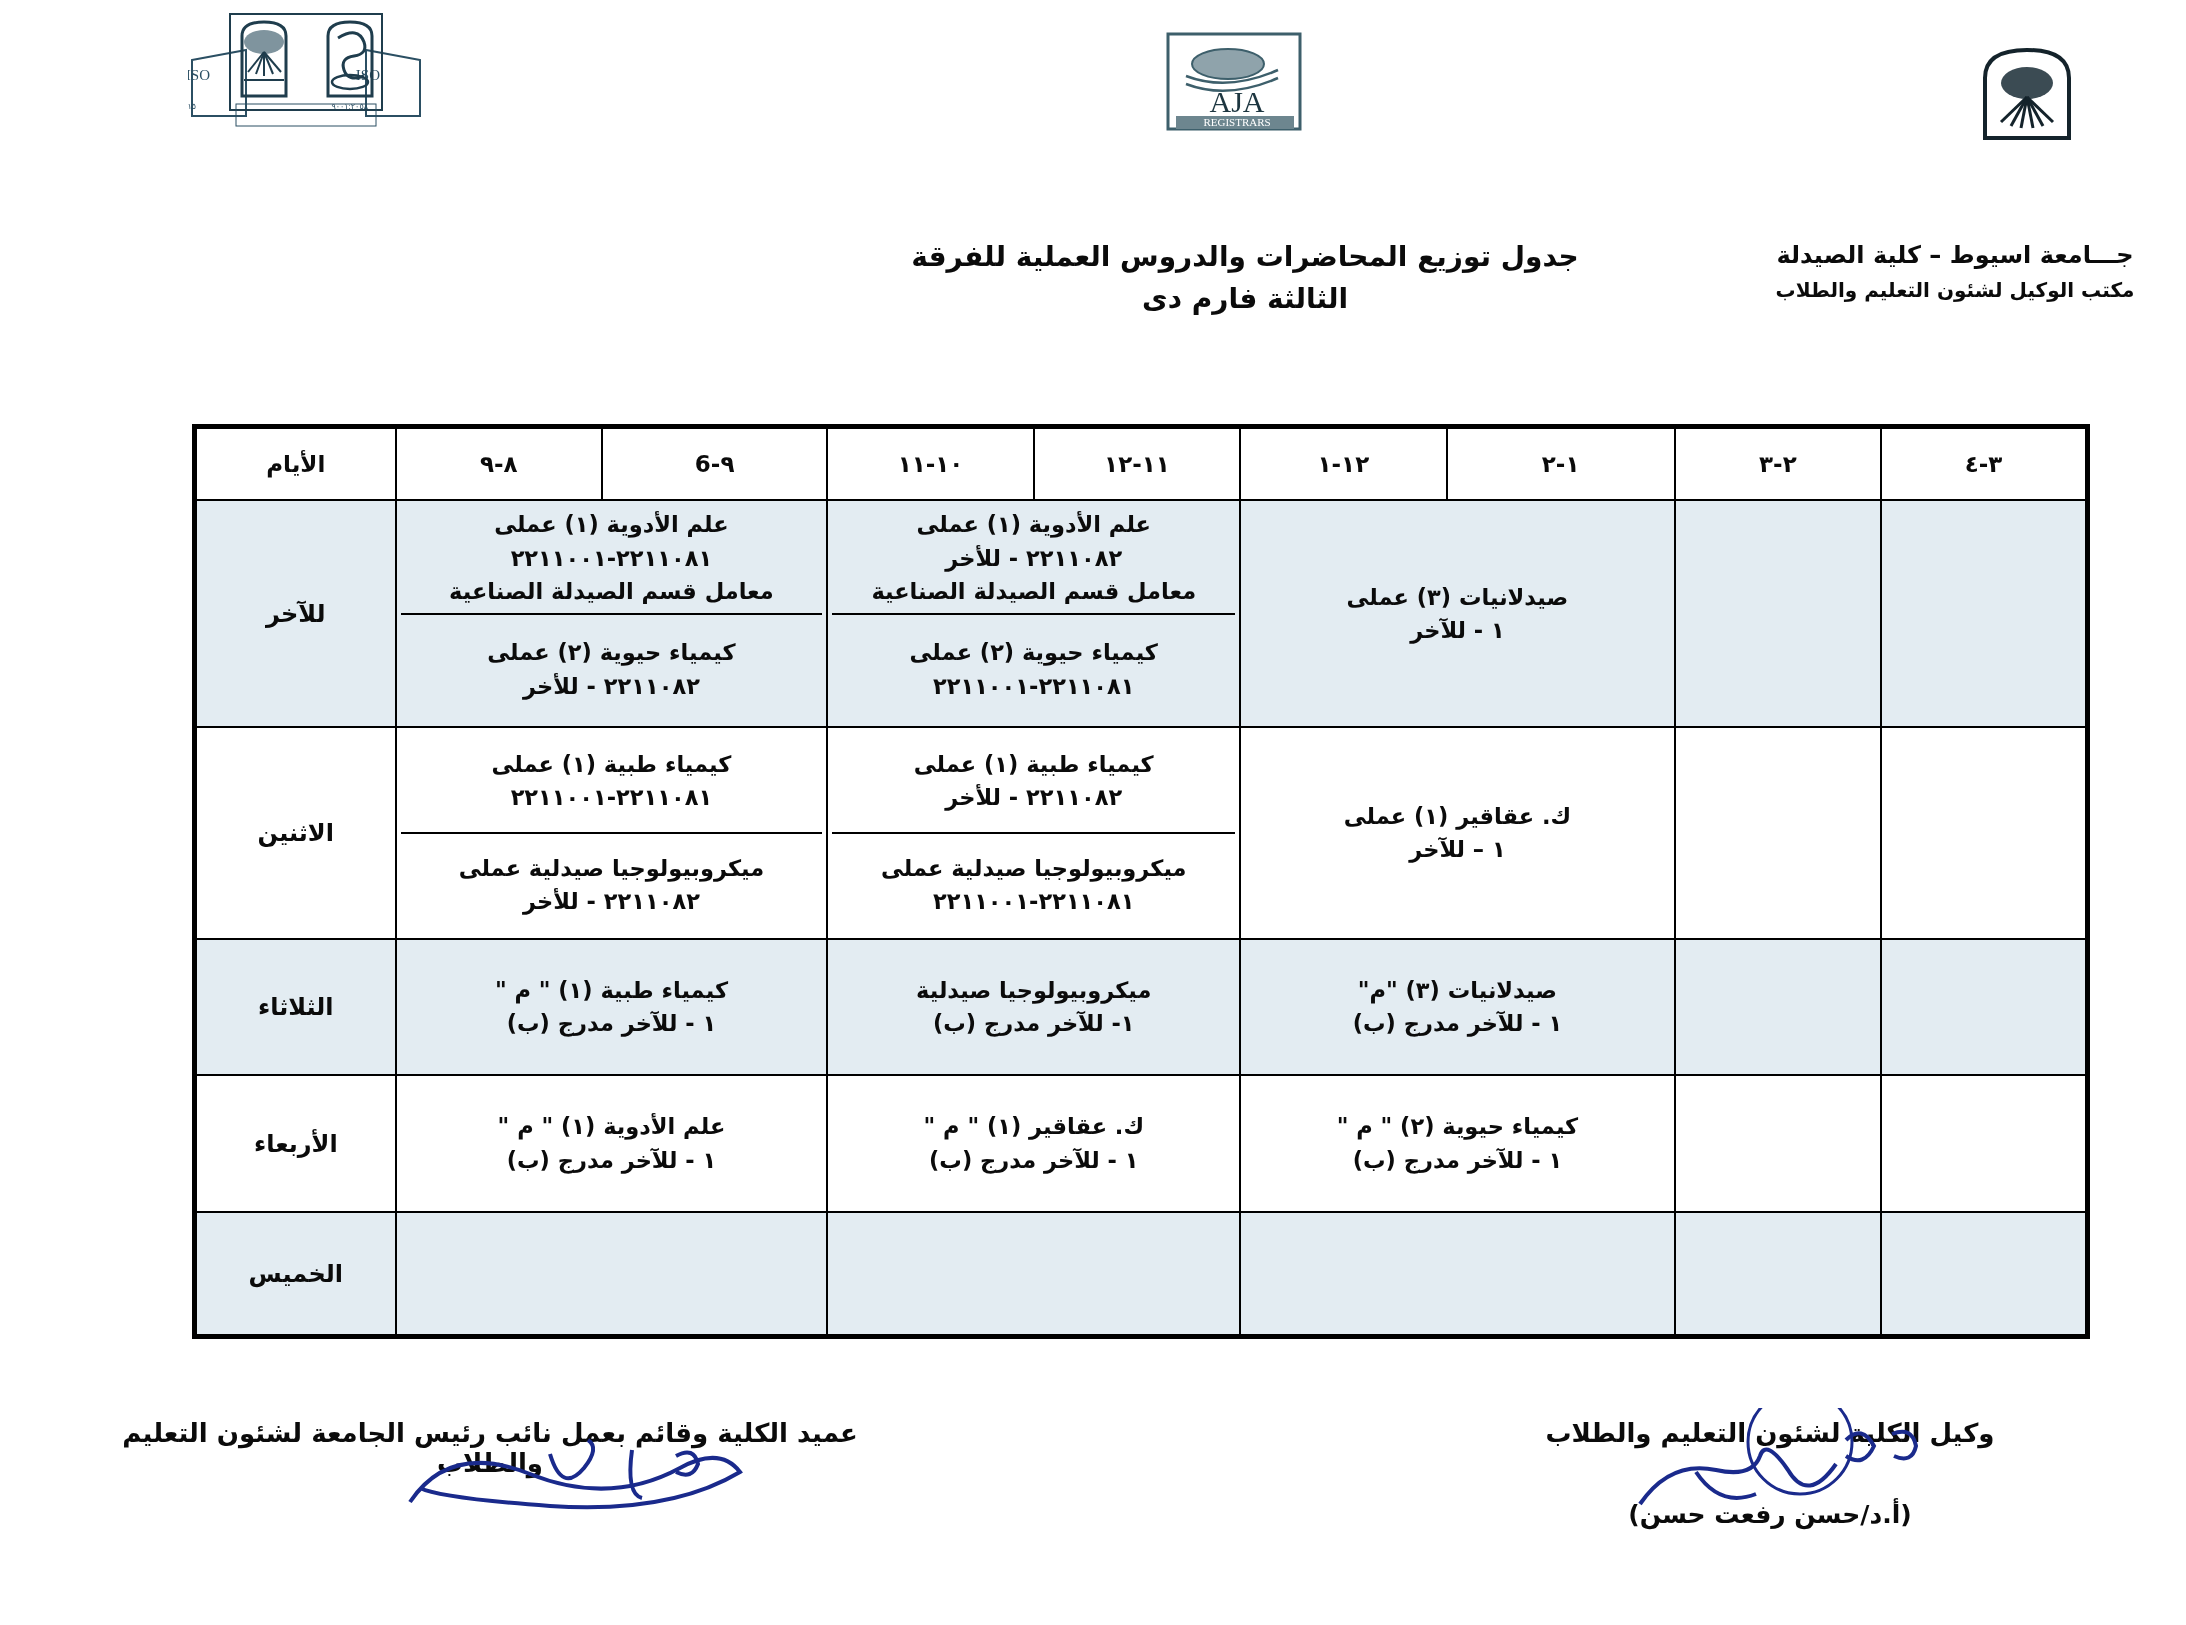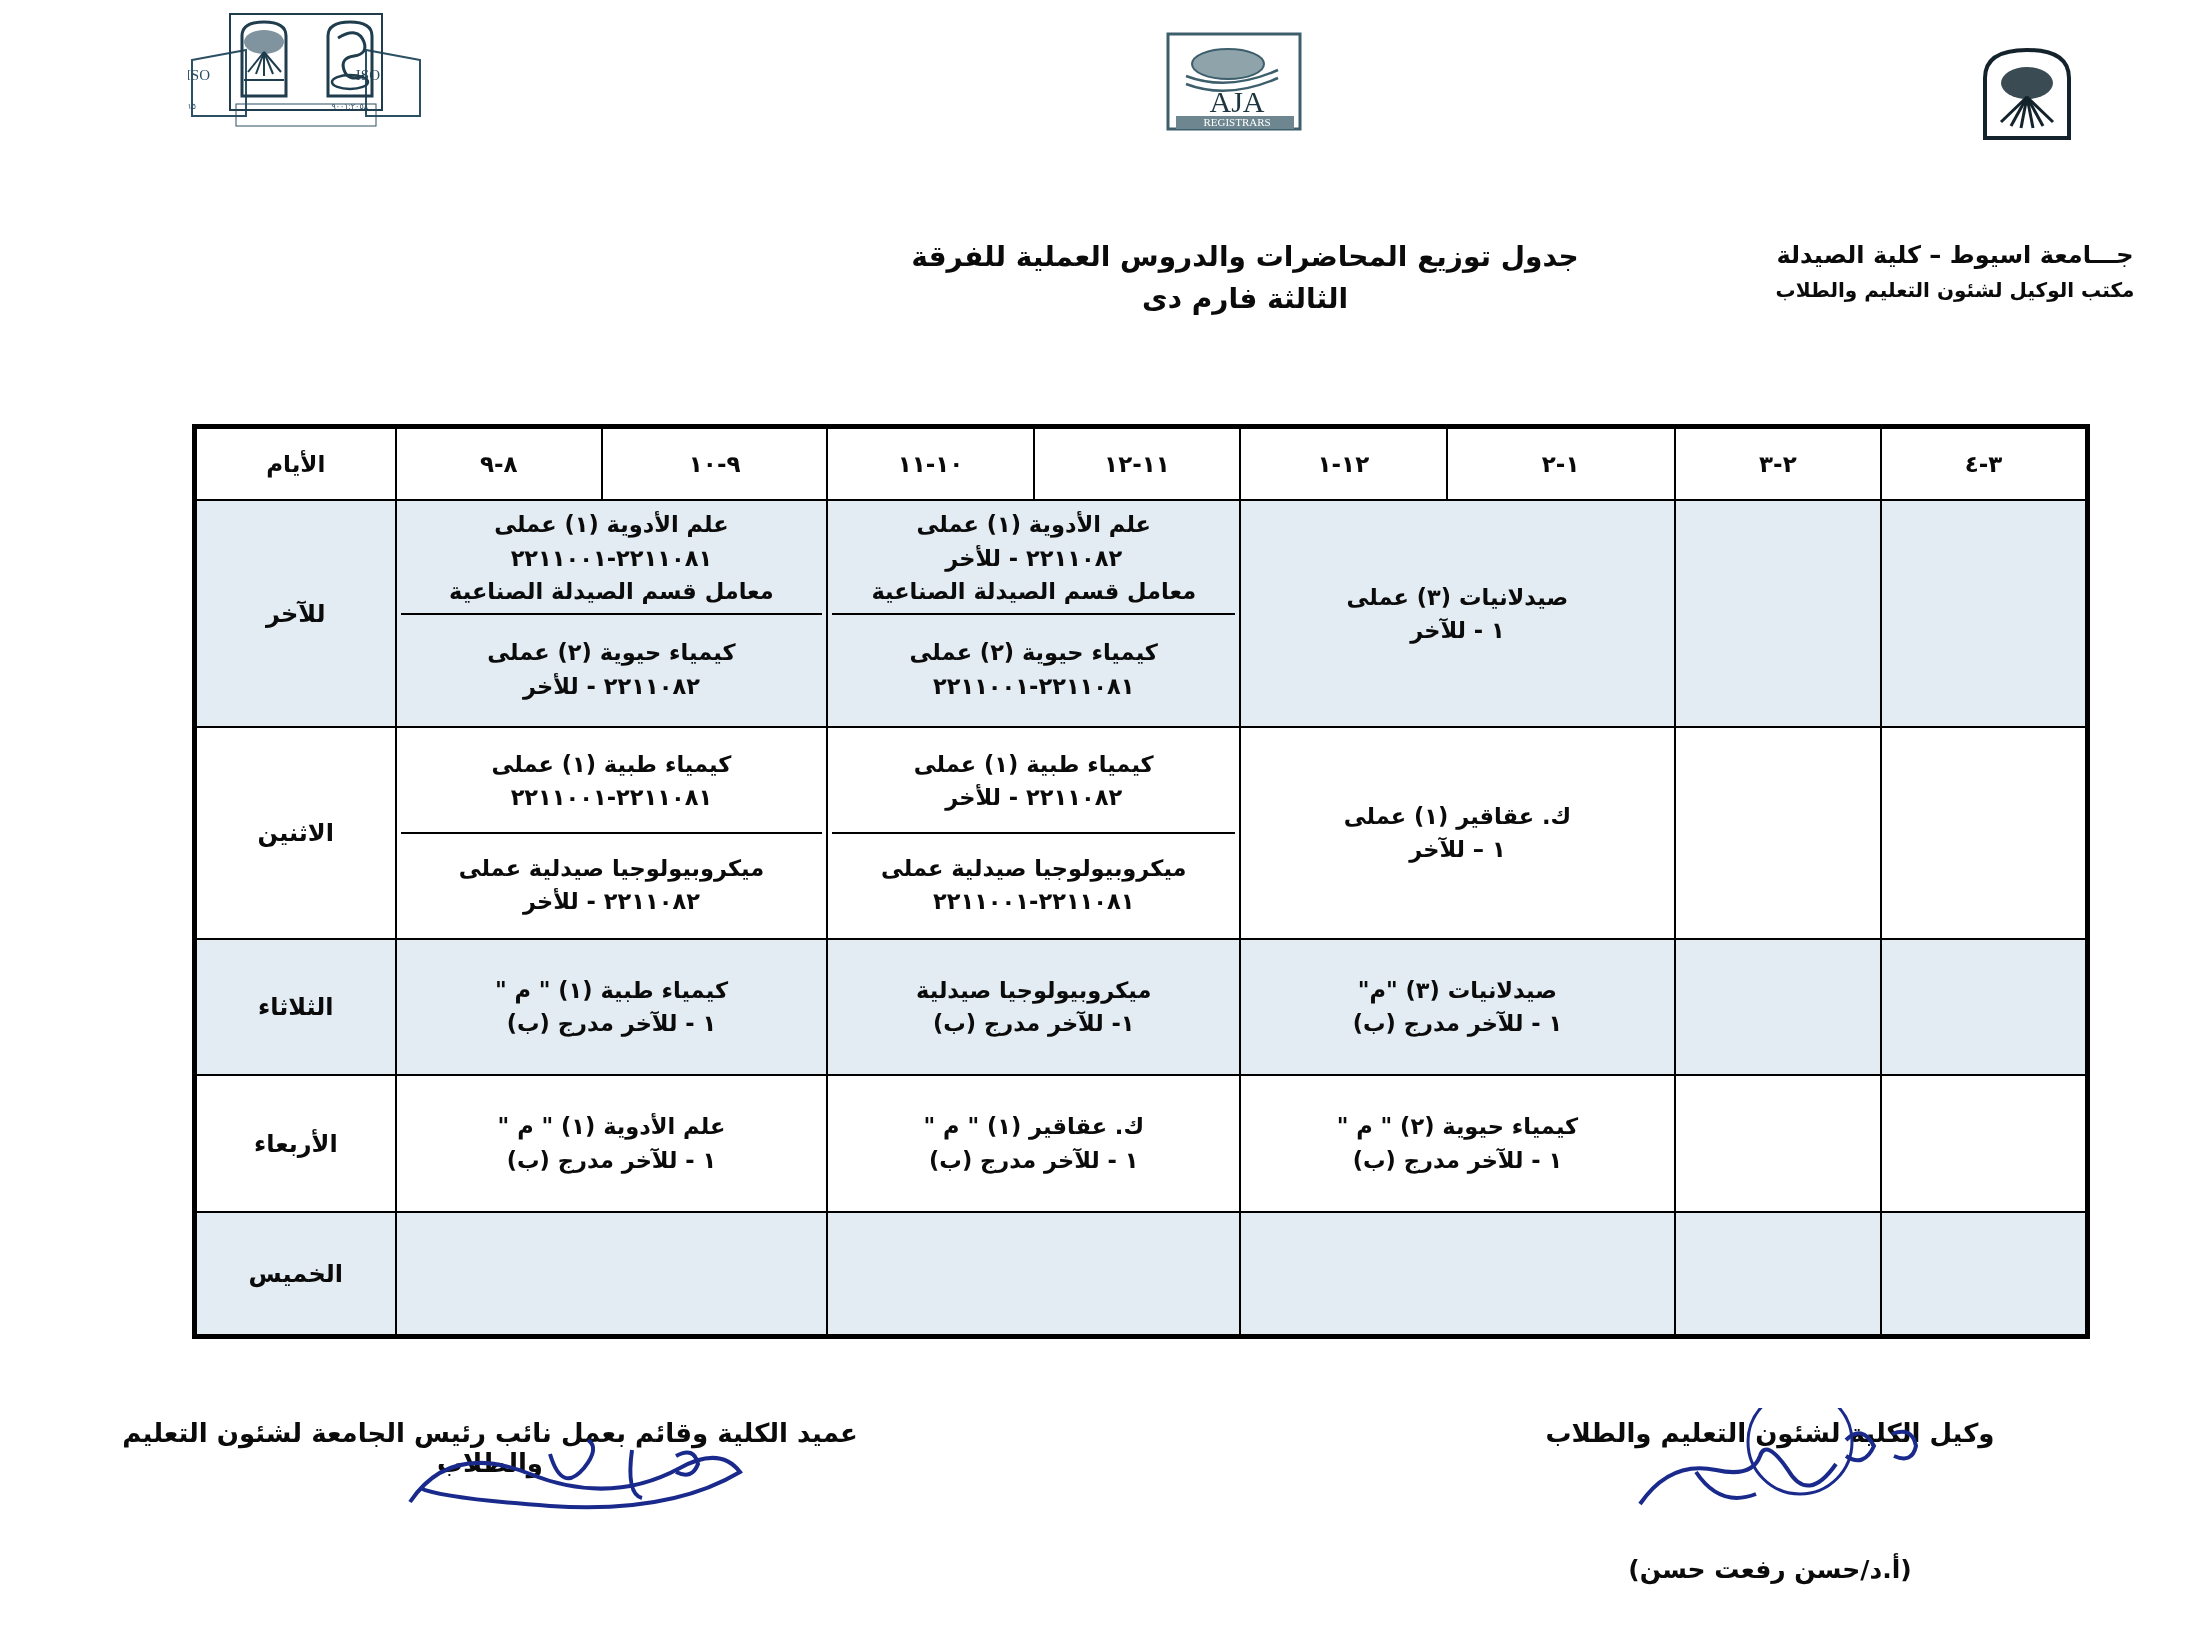--- a/index.html
+++ b/index.html
@@ -61,21 +61,21 @@
   .row-shaded .daycell{background:#e3ecf2;}
   .cell-txt{font-size:22.5px;line-height:1.48;}
   .sub-td{padding:0;}
   .sub-td table{width:100%;height:100%;border-collapse:collapse;}
   .sub-td table td{border:none;border-bottom:2px solid #000;height:50%;}
   .sub-td table tr:last-child td{border-bottom:none;}
 
   
   .sig{position:absolute;width:760px;text-align:center;}
   .sig .role{font-size:26px;font-weight:bold;letter-spacing:.3px;}
-  .sig .name{font-size:25px;font-weight:bold;margin-top:107px;}
+  .sig .name{font-size:25px;font-weight:bold;margin-top:52px;}
   .sig-left{left:110px;top:1418px;}
   .sig-right{left:1390px;top:1418px;}
   .scribble{position:absolute;pointer-events:none;}
 </style>
 </head>
 <body>
 
 <div class="page">
 
   <div class="logo-iso">
@@ -156,21 +156,21 @@
       </colgroup>
 
       <tbody>
           <tr class="hdr">
         <td>٣-٤</td>
         <td>٢-٣</td>
         <td>١-٢</td>
         <td>١٢-١</td>
         <td>١١-١٢</td>
         <td>١٠-١١</td>
-        <td>٩-١٠</td>
+        <td>٩-6</td>
         <td>٨-٩</td>
         <td class="daycell">الأيام</td>
       </tr>
 
       <tr class="row-shaded" style="height:170px">
         <td></td>
         <td></td>
         <td class="cell-txt" colspan="2">صيدلانيات  (٣)  عملى<br>١ - للآخر</td>
         <td class="sub-td" colspan="2">
           <table>

